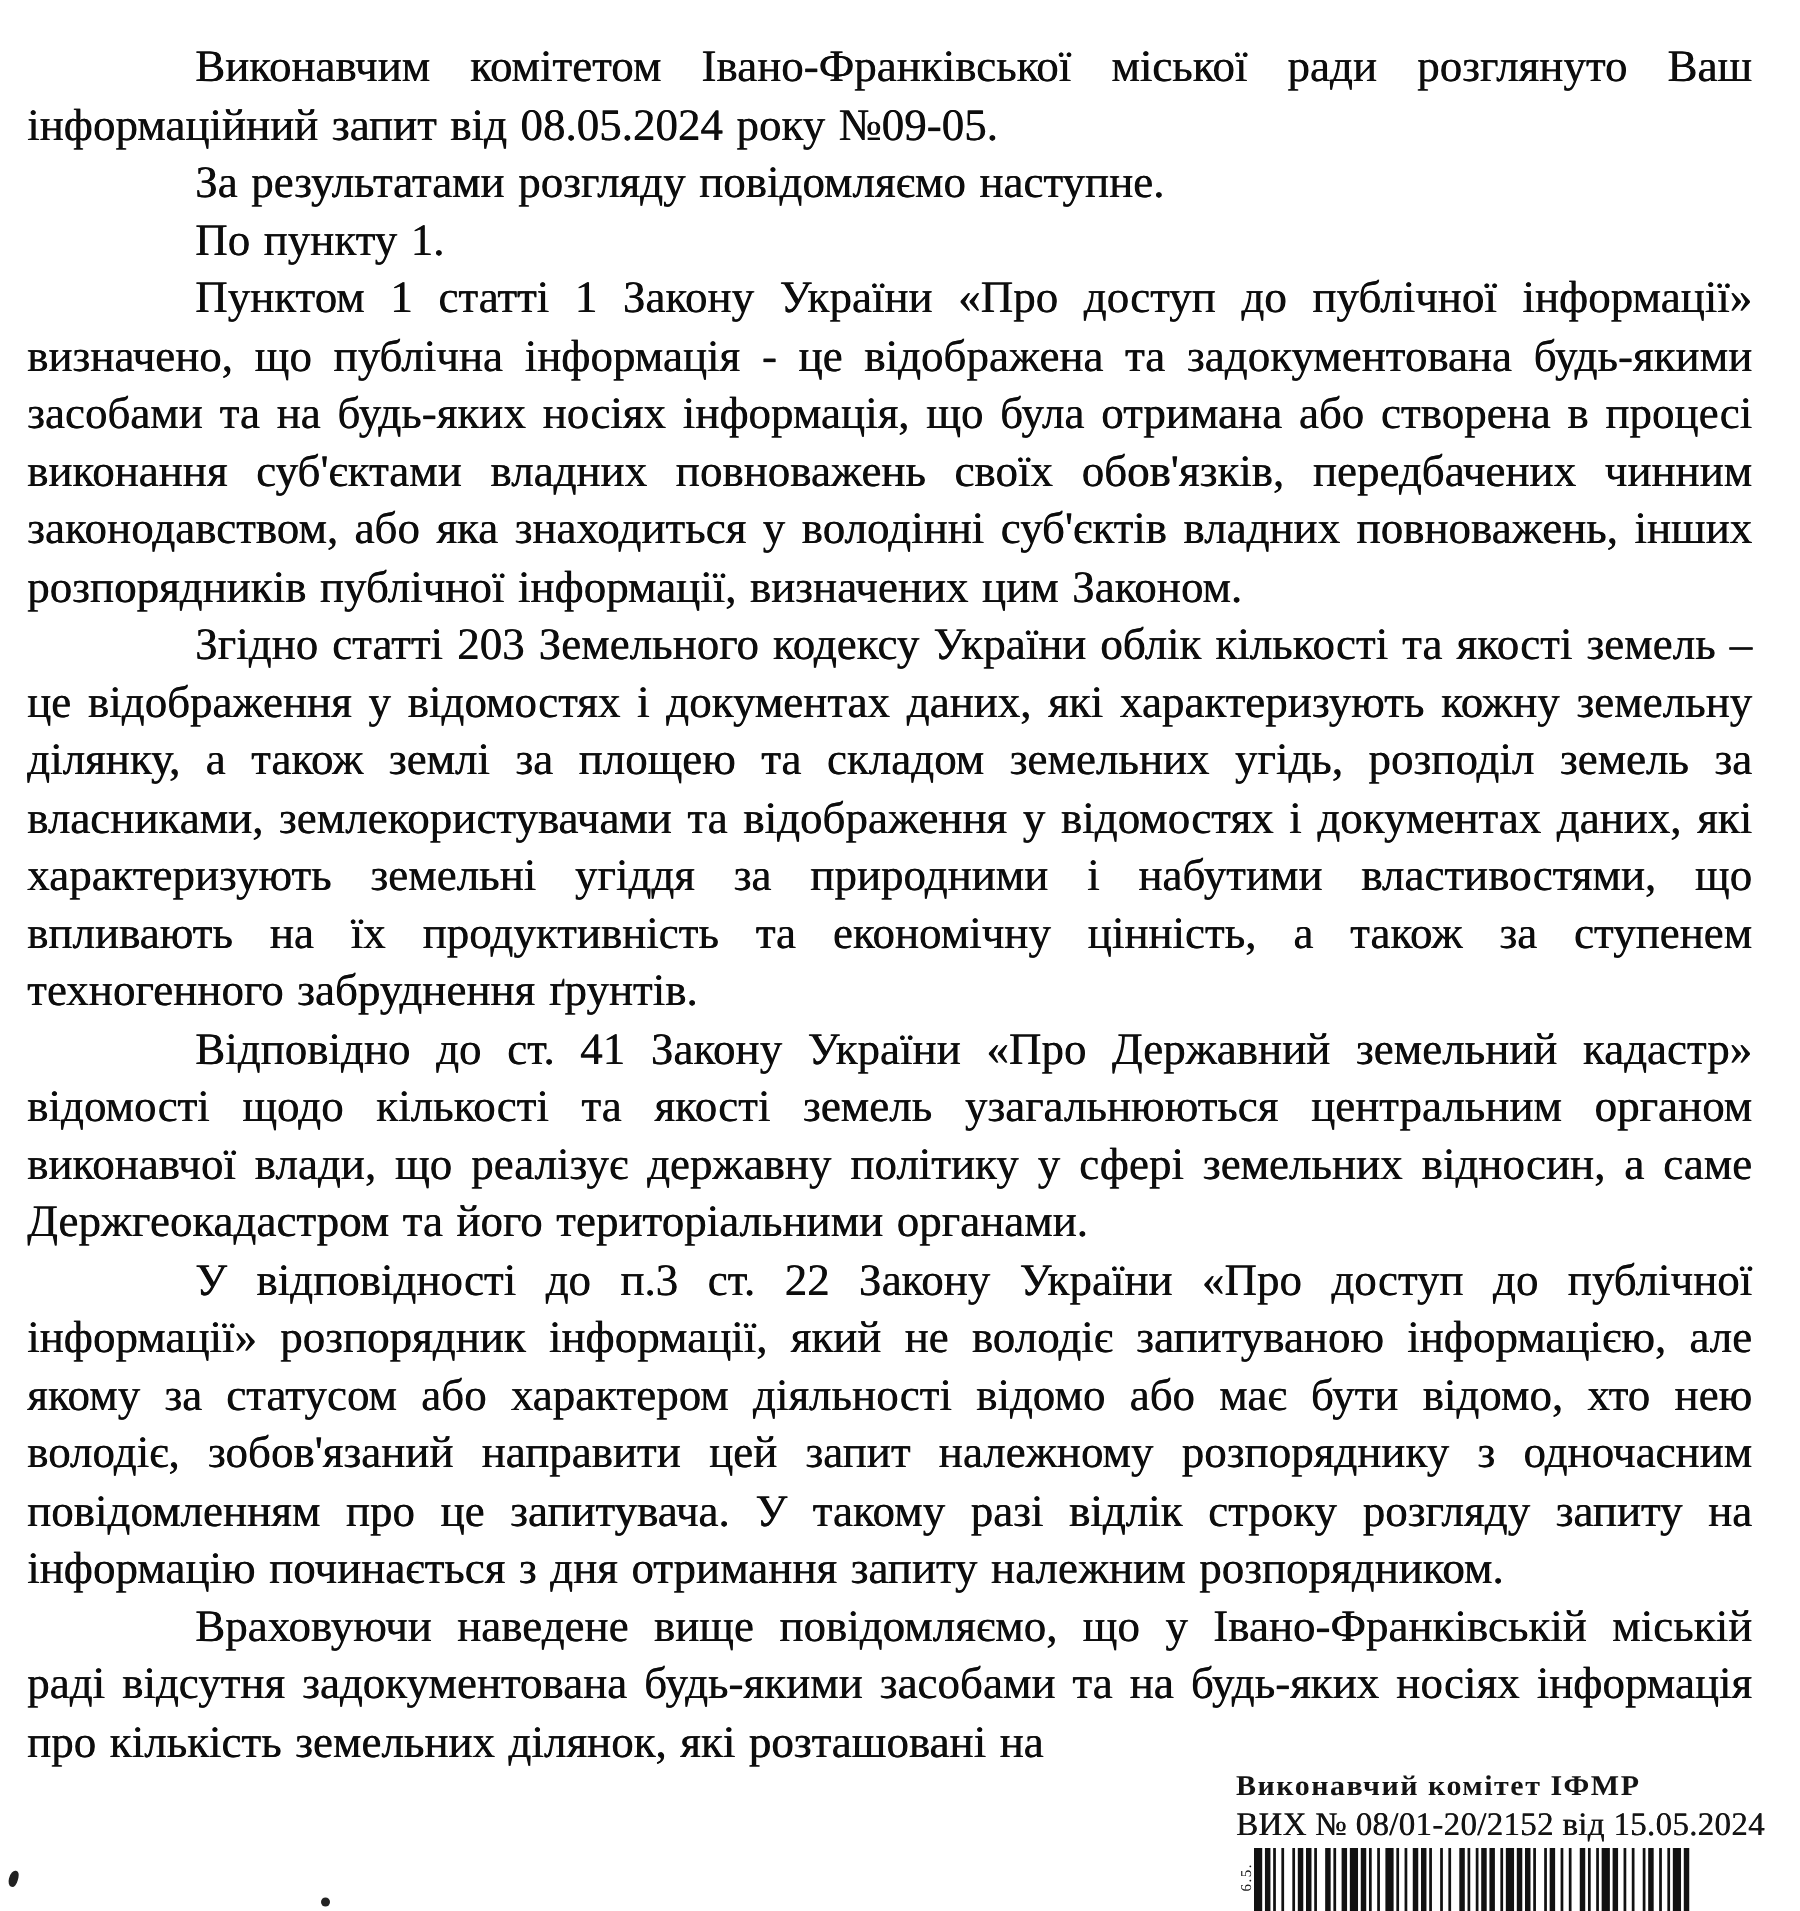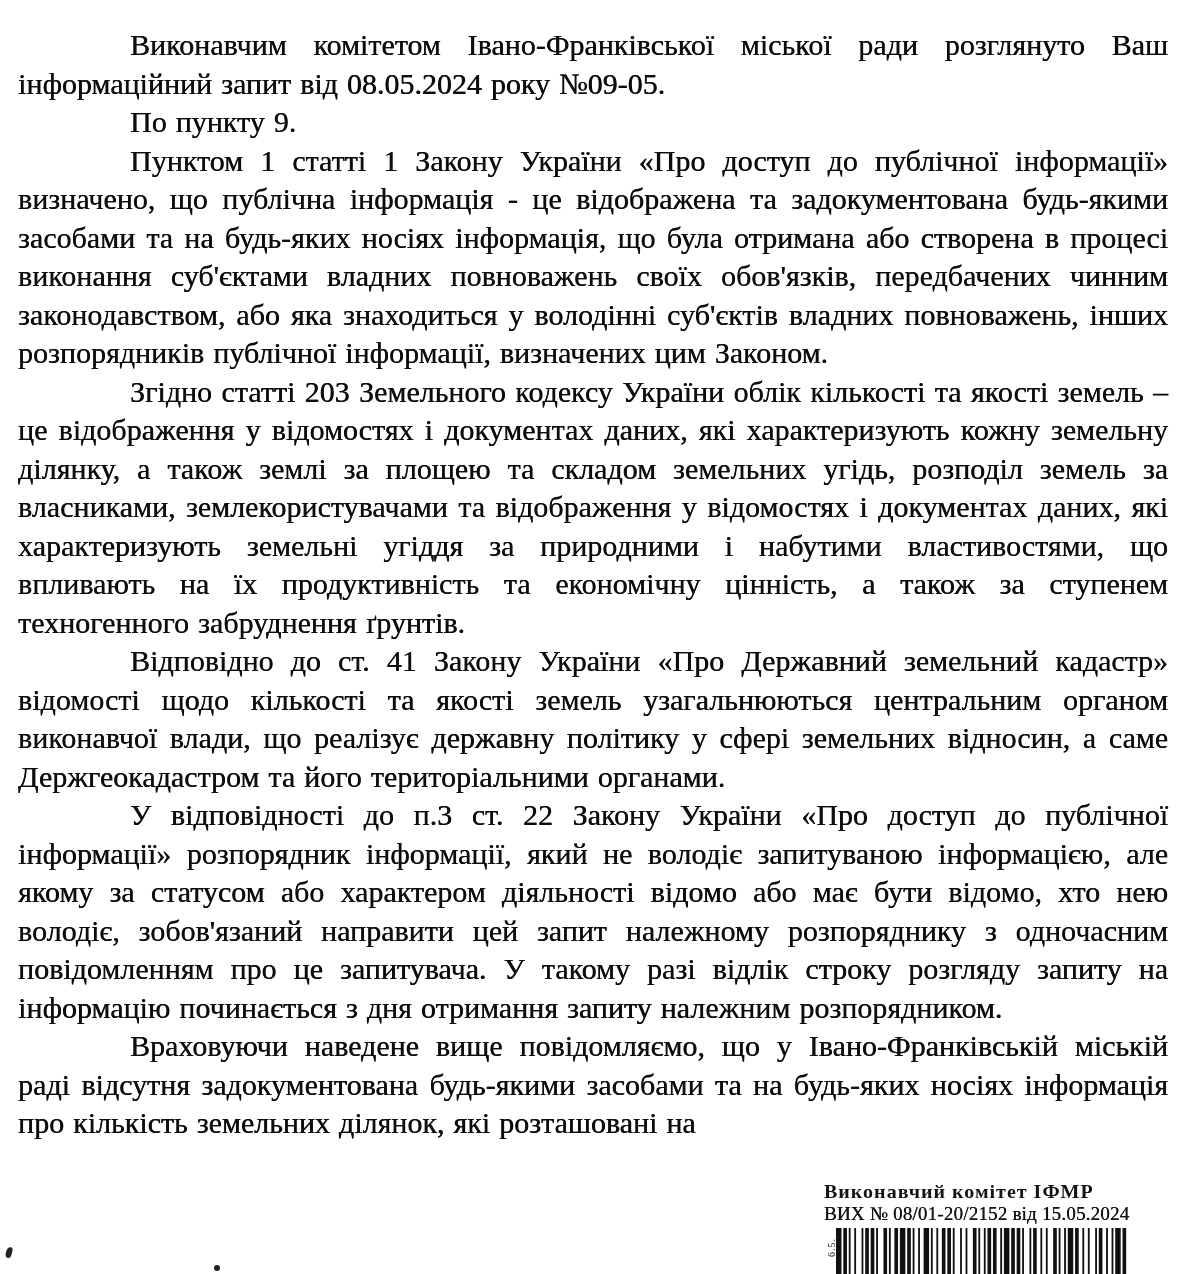--- a/index.html
+++ b/index.html
@@ -47,21 +47,21 @@
     mix-blend-mode: multiply;
   }
   .stamp-office {
     font-size: 20px;
     font-weight: bold;
     letter-spacing: 1px;
     white-space: nowrap;
     transform: scaleY(0.95);
   }
   .stamp-reg {
-    font-size: 19px;
+    font-size: 22px;
     white-space: nowrap;
     margin-top: 0px;
     letter-spacing: 0.2px;
     text-shadow: 0.3px 0 0 currentColor;
   }
   .stamp-row {
     position: relative;
     margin-top: 3px;
     margin-left: 12px;
     height: 70px;
@@ -106,21 +106,22 @@
     border-radius: 50%;
   }
 </style>
 </head>
 <body>
 
 <div class="page">
 
   <div class="doc-text" id="doc-text">
       <p>Виконавчим комітетом Івано-Франківської міської ради розглянуто Ваш інформаційний запит від 08.05.2024 року №09-05.</p>
-      <p>По пункту 9.</p>
+      <p>За результатами розгляду повідомляємо наступне.</p>
+      <p>По пункту 1.</p>
       <p>Пунктом 1 статті 1 Закону України «Про доступ до публічної інформації» визначено, що публічна інформація - це відображена та задокументована будь-якими засобами та на будь-яких носіях інформація, що була отримана або створена в процесі виконання суб'єктами владних повноважень своїх обов'язків, передбачених чинним законодавством, або яка знаходиться у володінні суб'єктів владних повноважень, інших розпорядників публічної інформації, визначених цим Законом.</p>
       <p>Згідно статті 203 Земельного кодексу України облік кількості та якості земель – це відображення у відомостях і документах даних, які характеризують кожну земельну ділянку, а також землі за площею та складом земельних угідь, розподіл земель за власниками, землекористувачами та відображення у відомостях і документах даних, які характеризують земельні угіддя за природними і набутими властивостями, що впливають на їх продуктивність та економічну цінність, а також за ступенем техногенного забруднення ґрунтів.</p>
       <p>Відповідно до ст. 41 Закону України «Про Державний земельний кадастр» відомості щодо кількості та якості земель узагальнюються центральним органом виконавчої влади, що реалізує державну політику у сфері земельних відносин, а саме Держгеокадастром та його територіальними органами.</p>
       <p>У відповідності до п.3 ст. 22 Закону України «Про доступ до публічної інформації» розпорядник інформації, який не володіє запитуваною інформацією, але якому за статусом або характером діяльності відомо або має бути відомо, хто нею володіє, зобов'язаний направити цей запит належному розпоряднику з одночасним повідомленням про це запитувача. У такому разі відлік строку розгляду запиту на інформацію починається з дня отримання запиту належним розпорядником.</p>
       <p>Враховуючи наведене вище повідомляємо, що у Івано-Франківській міській раді відсутня задокументована будь-якими засобами та на будь-яких носіях інформація про кількість земельних ділянок, які розташовані на</p>
     </div>
 
   <div class="stamp">
     <div class="stamp-office">Виконавчий комітет ІФМР</div>
     <div class="stamp-reg">ВИХ № 08/01-20/2152 від 15.05.2024</div>

